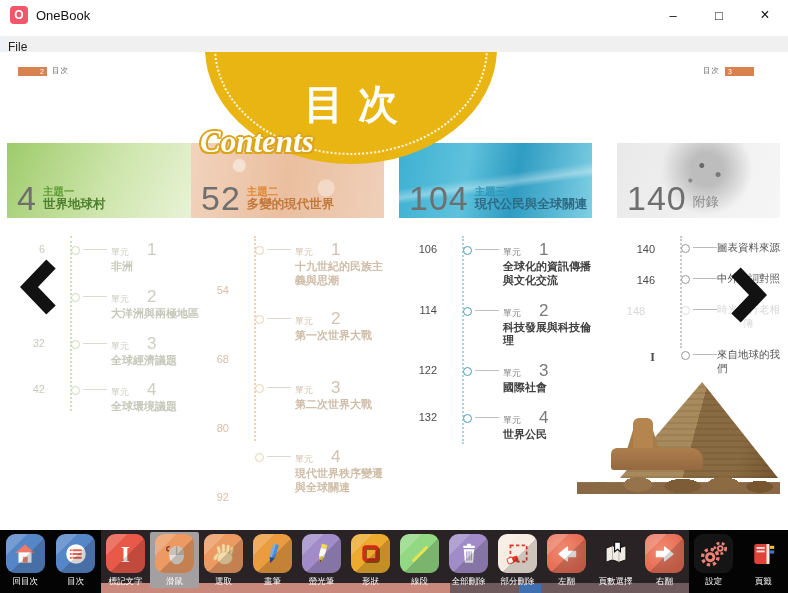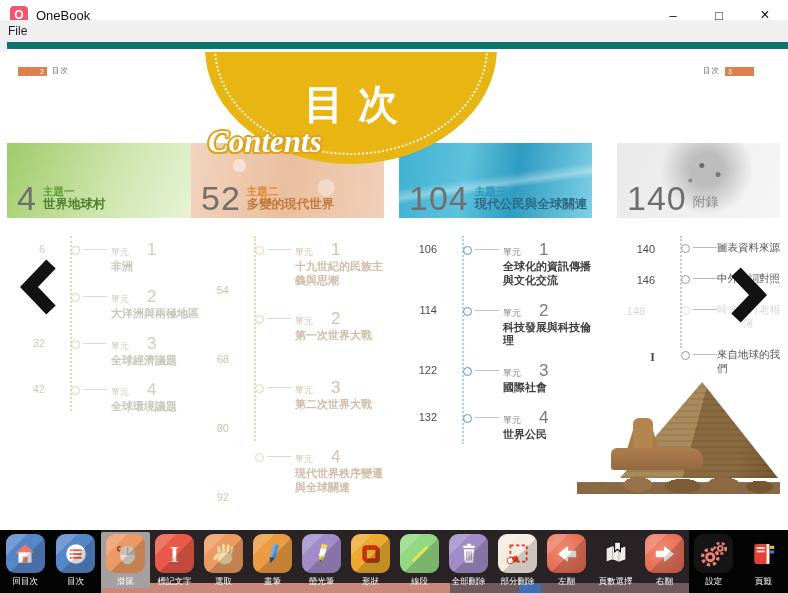--- a/index.html
+++ b/index.html
@@ -9,21 +9,21 @@
     -webkit-font-smoothing:antialiased;
   }
   
   .titlebar{position:absolute;top:0;left:0;width:788px;height:30px;background:#fff;display:flex;align-items:center;}
   .app-logo{width:18px;height:18px;border-radius:4px;background:#f2566a;color:#fff;font-weight:bold;
     font-size:12px;display:flex;align-items:center;justify-content:center;margin-left:10px;}
   .app-title{font-size:13px;color:#111;margin-left:8px;}
   .win-controls{position:absolute;right:0;top:0;height:30px;display:flex;}
   .win-btn{width:46px;height:30px;display:flex;align-items:center;justify-content:center;font-size:13px;color:#111;cursor:default;}
   .win-btn.close{font-size:16px;}
-  .menubar{position:absolute;top:20px;left:0;width:788px;height:22px;background:#f0f0f0;border-bottom:7px solid #0f766e;display:flex;align-items:center;}
+  .menubar{position:absolute;top:36px;left:0;width:788px;height:22px;background:#f0f0f0;border-bottom:7px solid #0f766e;display:flex;align-items:center;}
   .menu-item{font-size:12px;color:#222;padding:0 8px;}
 
   
   .sliver-left{position:absolute;left:0;top:38px;width:7px;height:492px;
     background:linear-gradient(180deg,#eef2f6 0 16%,#47809a 16% 23%,#4f9058 23% 29%,#38688c 29% 40%,#16314e 40% 53%,#0c2038 53% 56%,#dfe3e6 56% 100%);}
   .sliver-right{position:absolute;right:0;top:388px;width:6px;height:124px;
     background:repeating-linear-gradient(180deg,#7a5a3a 0 6px,#4a3424 6px 9px,#9a7a50 9px 14px);}
 
   
   .page{position:absolute;top:52px;left:0;width:788px;height:478px;background:#fff;overflow:hidden;}
@@ -32,21 +32,21 @@
   .corner-left{left:18px;}
   .corner-right{right:34px;}
   .badge{width:26px;height:9px;background:#d9824f;color:#fff;font-size:7px;line-height:9px;}
   .badge.l{text-align:right;padding-right:3px;}
   .badge.r{text-align:left;padding-left:3px;}
   .corner-label{font-size:7.5px;color:#666;letter-spacing:1px;}
 
   .banner{position:absolute;left:205px;top:-120px;width:292px;height:232px;background:#e9b512;border-radius:50%;z-index:6;}
   .banner::after{content:"";position:absolute;inset:9px;border:2px dotted rgba(255,255,255,.9);border-radius:50%;}
   .banner-title{position:absolute;bottom:32px;width:100%;text-align:center;font-size:40px;font-weight:bold;color:#fff;letter-spacing:14px;padding-left:14px;box-sizing:border-box;}
-  .banner-sub{position:absolute;left:208px;top:72px;z-index:7;font-family:"Liberation Serif",serif;font-style:italic;font-weight:bold;
+  .banner-sub{position:absolute;left:200px;top:72px;z-index:7;font-family:"Liberation Serif",serif;font-style:italic;font-weight:bold;
     font-size:31px;color:#fff;
     text-shadow:2px 0 #dca41a,-2px 0 #dca41a,0 2px #dca41a,0 -2px #dca41a,1.5px 1.5px #dca41a,-1.5px 1.5px #dca41a,1.5px -1.5px #dca41a,-1.5px -1.5px #dca41a;}
 
   .col{position:absolute;top:91px;}
   .c1{left:7px;width:193px;}
   .c2{left:191px;width:193px;}
   .c3{left:399px;width:193px;}
   .c4{left:617px;width:163px;}
   .col-header{height:75px;position:relative;}
   .c1 .col-header{background:linear-gradient(115deg,#9ecb6a,#cfe6ae 55%,#eaf4da);}
@@ -474,36 +474,36 @@
               <circle cx="7.2" cy="12" r="1"></circle>
               <circle cx="7.2" cy="15.5" r="1"></circle>
             </g>
         </svg>
       </div>
       <div class="tb-label">目次</div>
     </div>
   </div>
 
   <div class="tb-row row-b">
+    <div class="tb-item">
+      <div class="tile tile-text">
+        <span class="serif-i">I</span>
+      </div>
+      <div class="tb-label">標記文字</div>
+    </div>
     <div class="tb-item selected">
       <div class="tile tile-mouse">
         <svg width="26" height="26" viewBox="0 0 24 24">
           <path d="M7 5 C3.5 5.5 3.5 9.5 6.5 9" stroke="#8a3a3a" stroke-width="1.4" fill="none"></path>
           <ellipse cx="13.5" cy="13" rx="7" ry="8.5" fill="#e3ded9"></ellipse>
           <path d="M13.5 4.5 a7 8.5 0 0 0 -7 8.5 h14 a7 8.5 0 0 0 -7 -8.5" fill="#c9c2bb"></path>
           <line x1="13.5" y1="5" x2="13.5" y2="13" stroke="#a39a92" stroke-width="1.2"></line>
         </svg>
       </div>
       <div class="tb-label">滑鼠</div>
-    </div>
-    <div class="tb-item">
-      <div class="tile tile-text">
-        <span class="serif-i">I</span>
-      </div>
-      <div class="tb-label">標記文字</div>
     </div>
     <div class="tb-item">
       <div class="tile tile-hand">
         <svg width="26" height="26" viewBox="0 0 24 24">
           <g fill="#f6dcab" stroke="#d9b070" stroke-width="0.6">
             <rect x="6" y="4.5" width="3" height="10" rx="1.5" transform="rotate(-14 7.5 9)"></rect>
             <rect x="10" y="2.6" width="3" height="12" rx="1.5"></rect>
             <rect x="13.8" y="3.4" width="3" height="11" rx="1.5" transform="rotate(8 15.3 9)"></rect>
             <rect x="17.2" y="5.4" width="3" height="9" rx="1.5" transform="rotate(17 18.7 10)"></rect>
             <rect x="3.2" y="11" width="3.6" height="7" rx="1.8" transform="rotate(38 5 14.5)"></rect>

